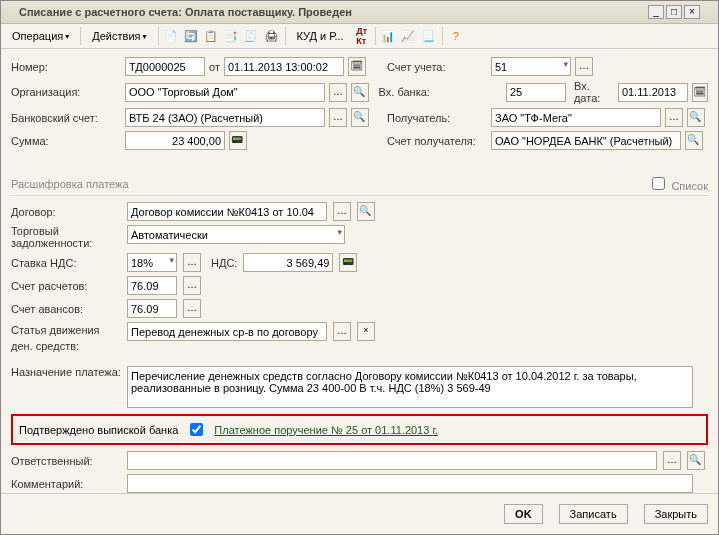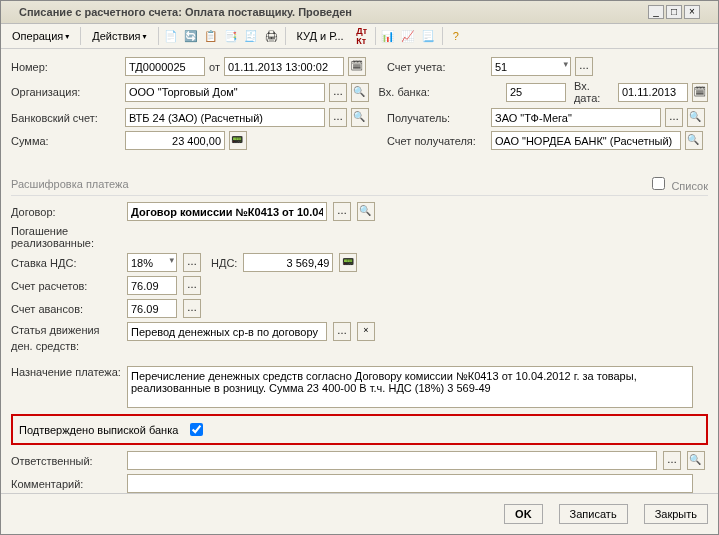--- a/index.html
+++ b/index.html
@@ -135,27 +135,28 @@
       </div>
     </div>
 
     <div class="section-title">
       <span>Расшифровка платежа</span>
       <span><input type="checkbox" class="checkbox" style=""> <span>Список</span></span>
     </div>
 
     <div class="row">
       <span class="lbl">Договор:</span>
-      <input class="input" style="width: 200px; font-weight: bold;" value="Договор комиссии №К0413 от 10.04">
+      <input class="input" style="width: 200px;" value="Договор комиссии №К0413 от 10.04">
       <span class="dots">…</span>
       <span class="dots">🔍</span>
     </div>
 
     <div class="row" style="align-items:flex-start">
-      <span class="lbl" style="line-height:12px">Погашение реализованные:</span>
+      <span class="lbl" style="line-height:12px">Торговый задолженности:</span>
+      <span class="combo" style="width:218px"><input class="input" style="width: 218px;" value="Автоматически"></span>
     </div>
 
     <div class="row">
       <span class="lbl">Ставка НДС:</span>
       <span class="combo" style="width:50px"><input class="input" style="width: 50px;" value="18%"></span>
       <span class="dots">…</span>
       <span class="lbl2 ml">НДС:</span>
       <input class="input" style="width: 90px; text-align: right;" value="3 569,49">
       <span class="dots">📟</span>
     </div>
@@ -180,20 +181,21 @@
     </div>
 
     <div class="row" style="align-items:flex-start;margin-top:12px">
       <span class="lbl" style="line-height:12px">Назначение платежа:</span>
       <textarea class="textarea" style="">Перечисление денежных средств согласно Договору комиссии №К0413 от 10.04.2012 г. за товары, реализованные в розницу. Сумма 23 400-00 В т.ч. НДС (18%) 3 569-49</textarea>
     </div>
 
     <div class="highlight-row">
       <span>Подтверждено выпиской банка</span>
       <input type="checkbox" class="checkbox" checked="" style="">
+      <span class="link">Платежное поручение № 25 от 01.11.2013 г.</span>
     </div>
 
     <div class="row">
       <span class="lbl">Ответственный:</span>
       <input class="input" style="width: 530px;" value="">
       <span class="dots">…</span>
       <span class="dots">🔍</span>
     </div>
 
     <div class="row">

